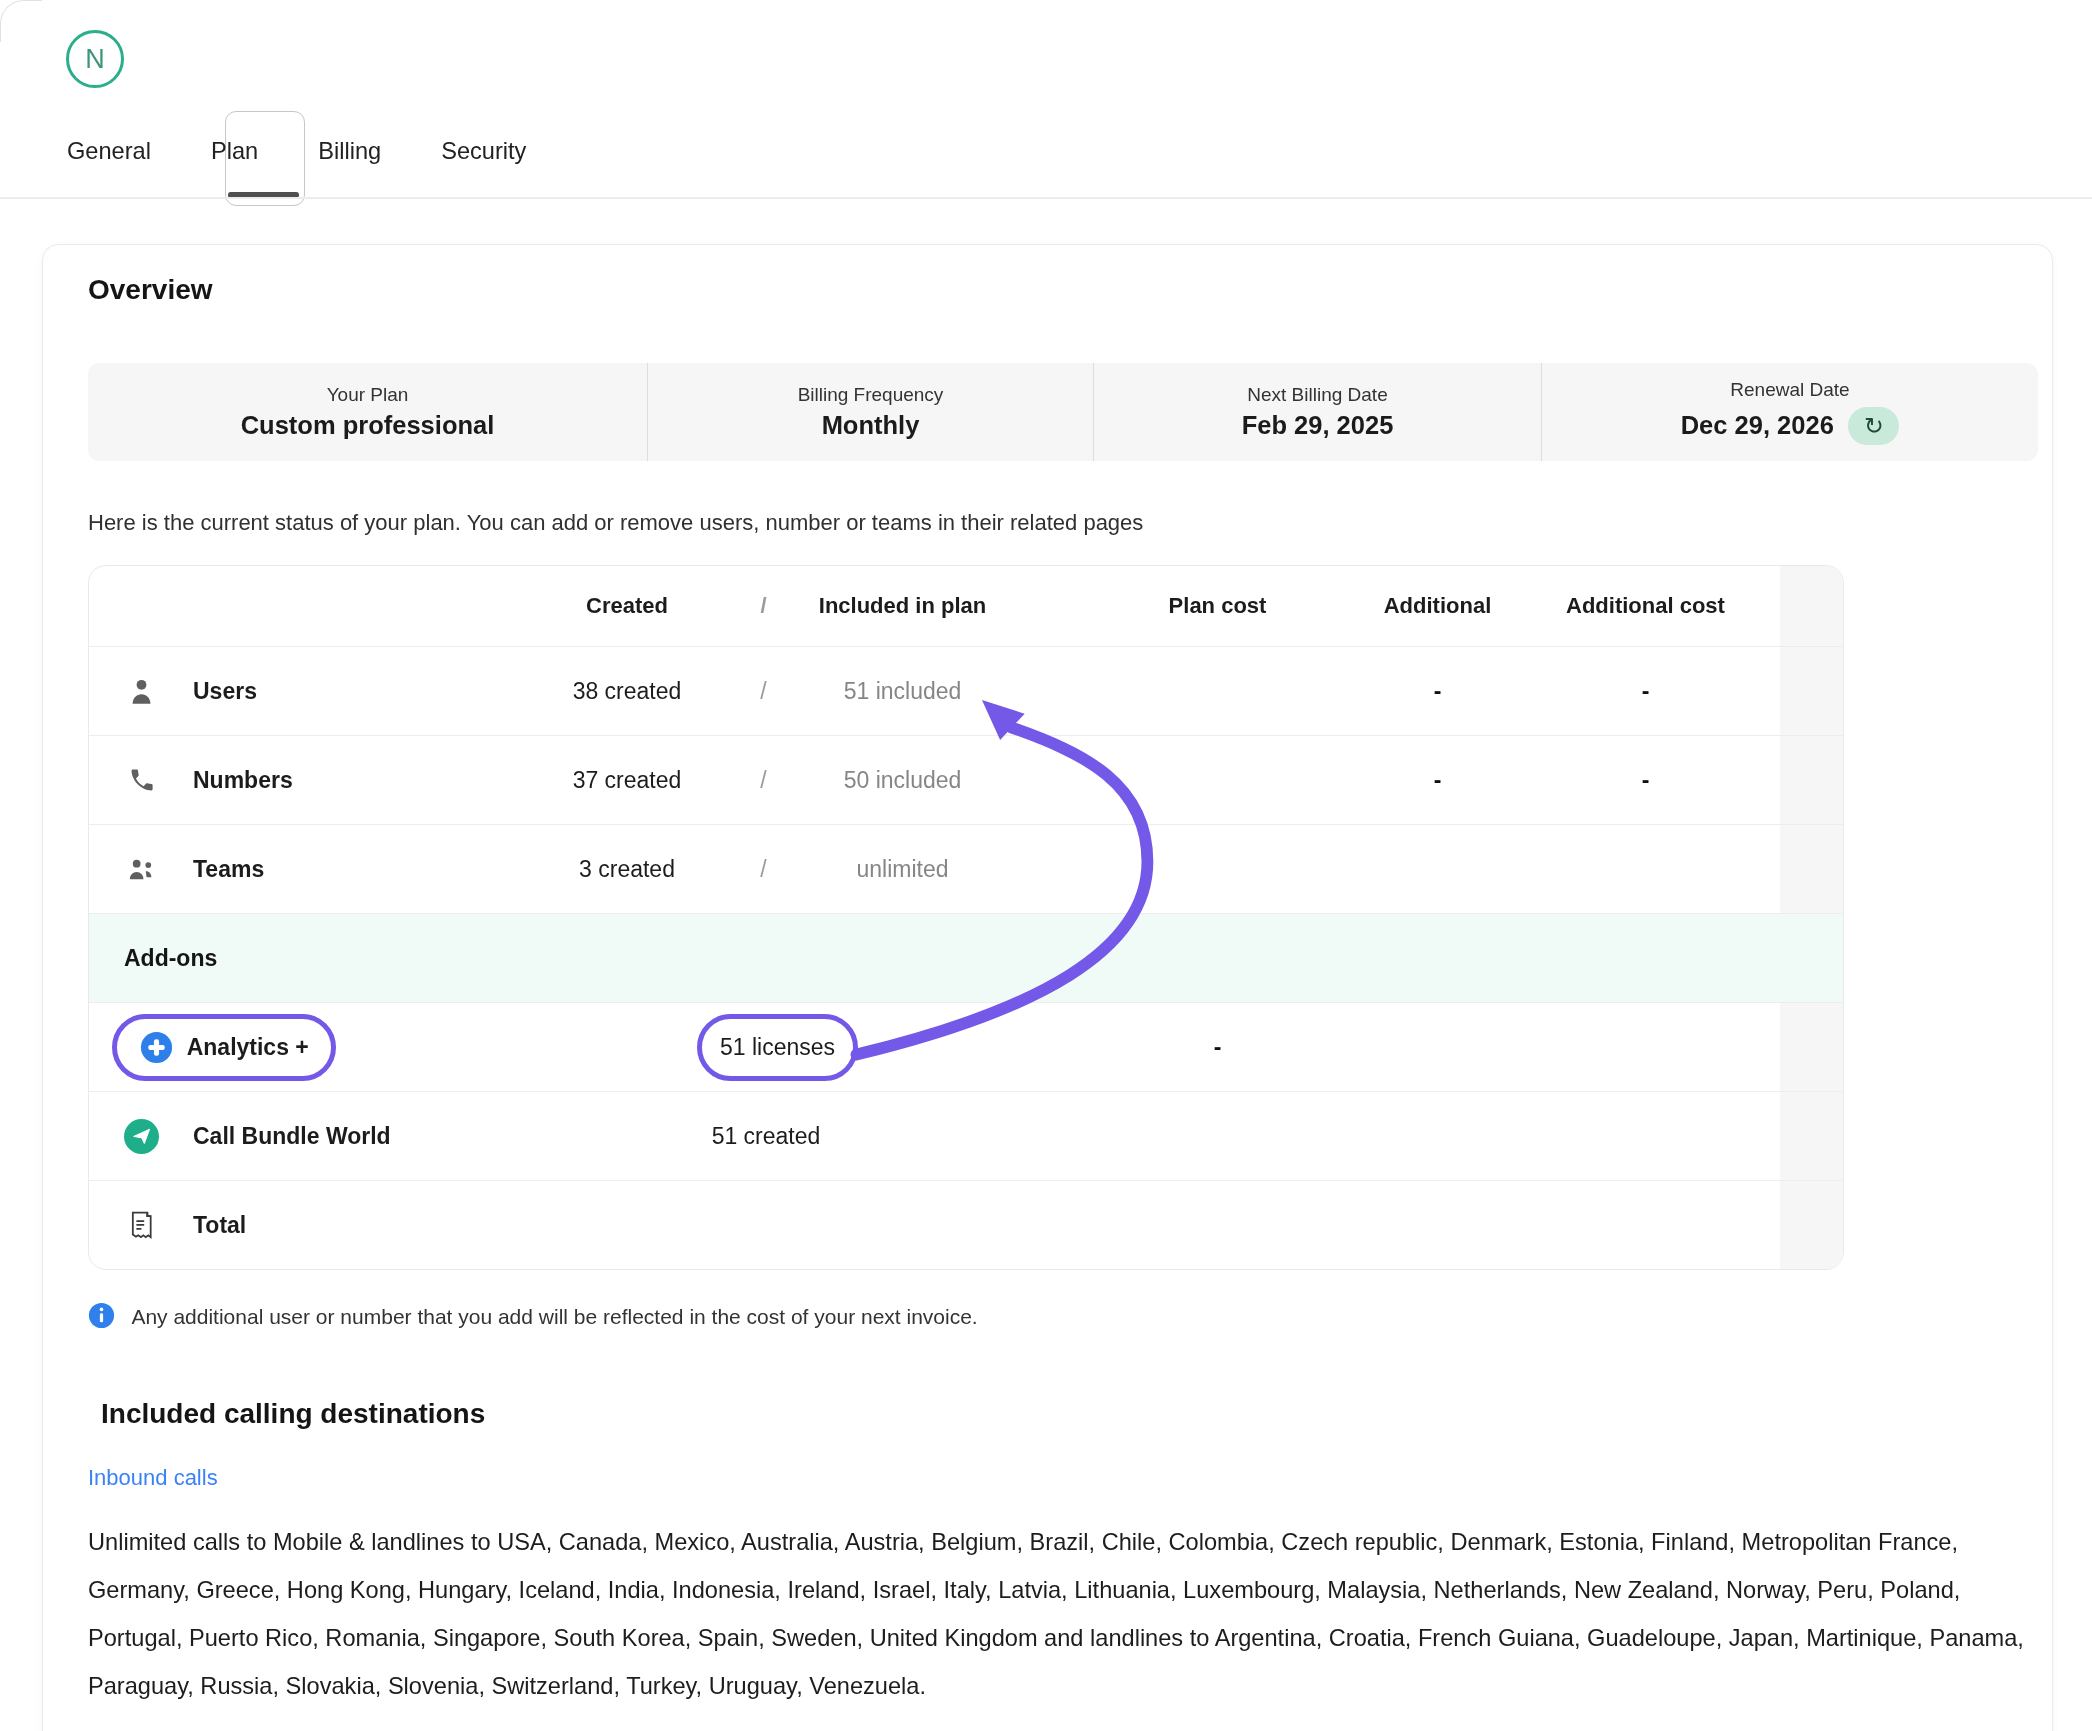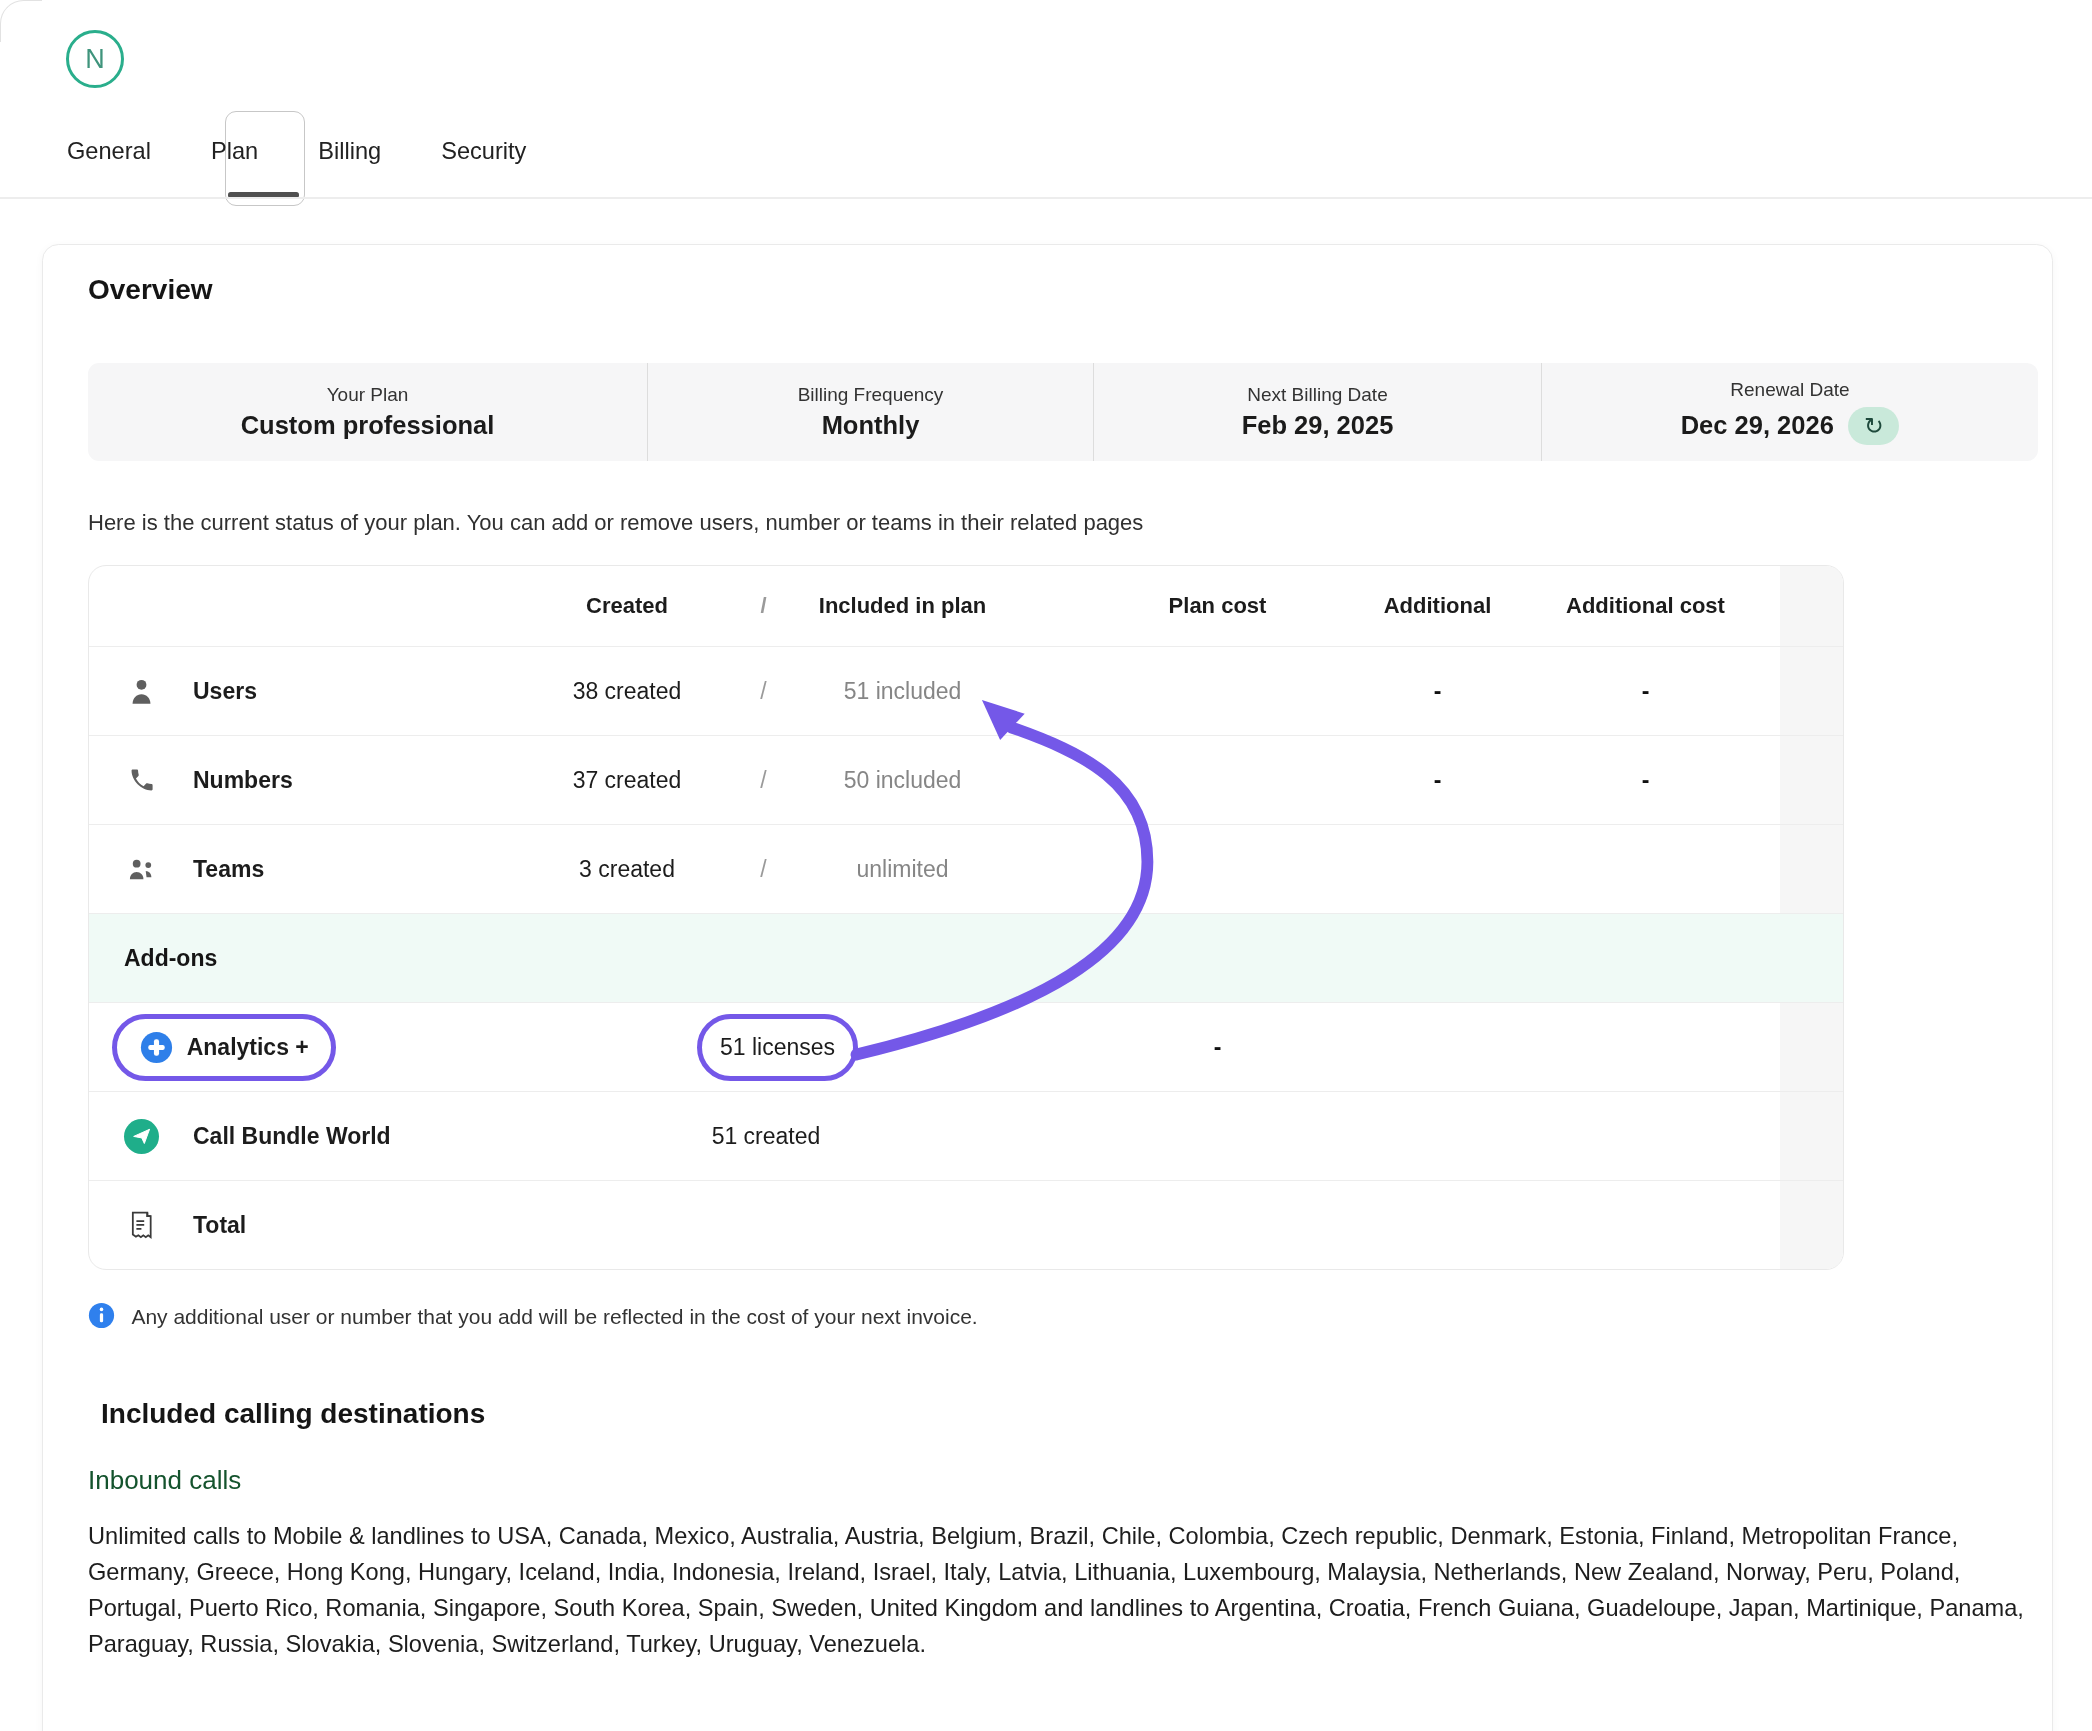--- a/index.html
+++ b/index.html
@@ -65,23 +65,23 @@
   .hl-box.value { padding:0 18px; font-weight:500; }
   .row-analytics .cell.lbl { padding-left:0; }
   .row-analytics .hl-box { margin-left:23px; }
   .badge-circle { width:35px; height:35px; border-radius:50%; display:inline-flex; align-items:center; justify-content:center; }
   .badge-circle.teal { background:#1fae8a; color:#fff; font-size:19px; }
 
   
   #invoice-note { position:absolute; left:45px; top:1057px; display:flex; align-items:center; column-gap:16.4px; }
   #invoice-note .note-text { font-size:21px; color:#333; }
   #destinations-title { position:absolute; left:45px; top:1153px; font-size:28px; font-weight:700; color:#151515;margin-left:13px; }
-  #inbound-label { position:absolute; left:45px; top:1220px; font-size:26px; color:#14532d; }
+  #inbound-label { position:absolute; left:45px; top:1220px; font-size:22px; color:#3b82f6; }
   #destinations-body { position:absolute; left:45px; top:1273px; width:1953px;
-    font-size:23.6px; line-height:36px; color:#1d1d1d; }
+    font-size:23.6px; line-height:48px; color:#1d1d1d; }
 
   
   #arrow-overlay { position:absolute; left:0; top:0; width:2093px; height:1731px; pointer-events:none; }
 </style>
 </head>
 <body>
 
 <div id="page">
   <div id="corner"></div>
 

